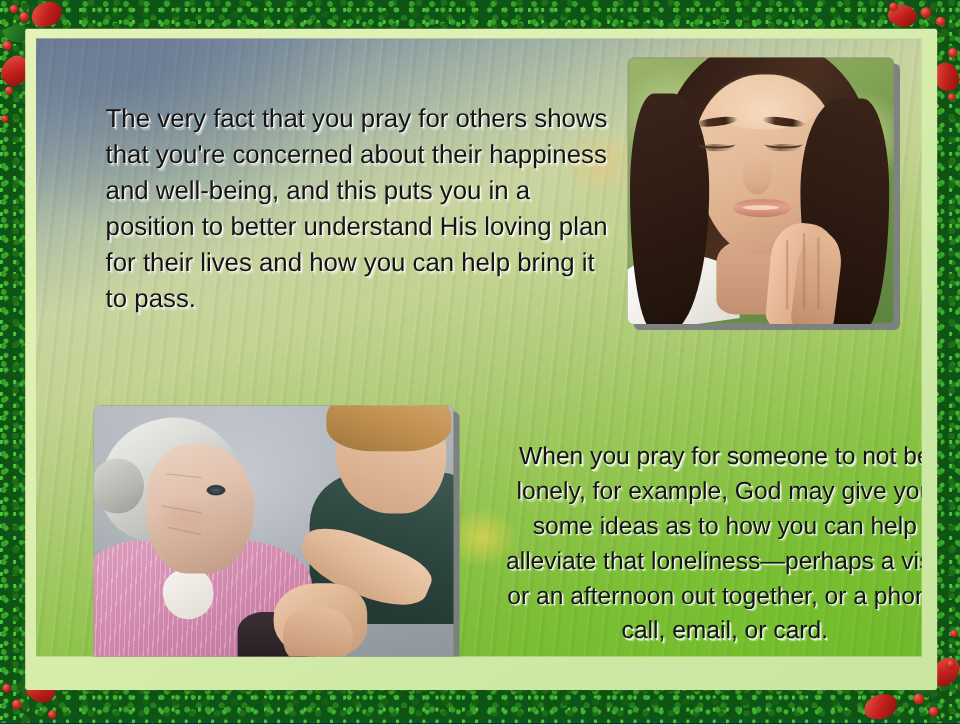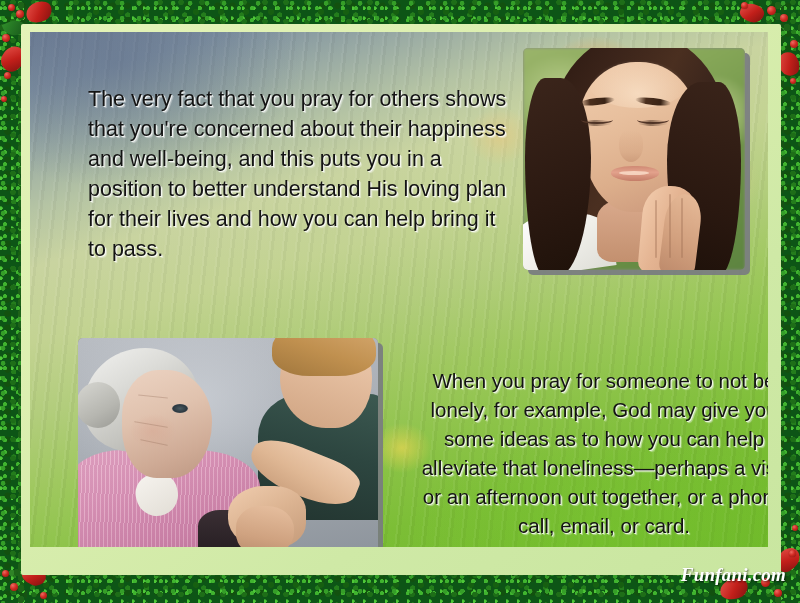--- a/index.html
+++ b/index.html
@@ -499,15 +499,14 @@
         <div class="ec-hands"></div>
         <div class="ec-hands2"></div>
       </div>
     </div>
 
     <div class="quote" id="quote-top">The very fact that you pray for others shows that you're concerned about their happiness and well-being, and this puts you in a position to better understand His loving plan for their lives and how you can help bring it to pass.</div>
 
     <div class="quote" id="quote-bottom">When you pray for someone to not be lonely, for example, God may give you some ideas as to how you can help alleviate that loneliness—perhaps a visit or an afternoon out together, or a phone call, email, or card.</div>
   </div>
 
-  <div id="watermark">Funfani.com</div>
 
 </div>
 
 </body></html>

